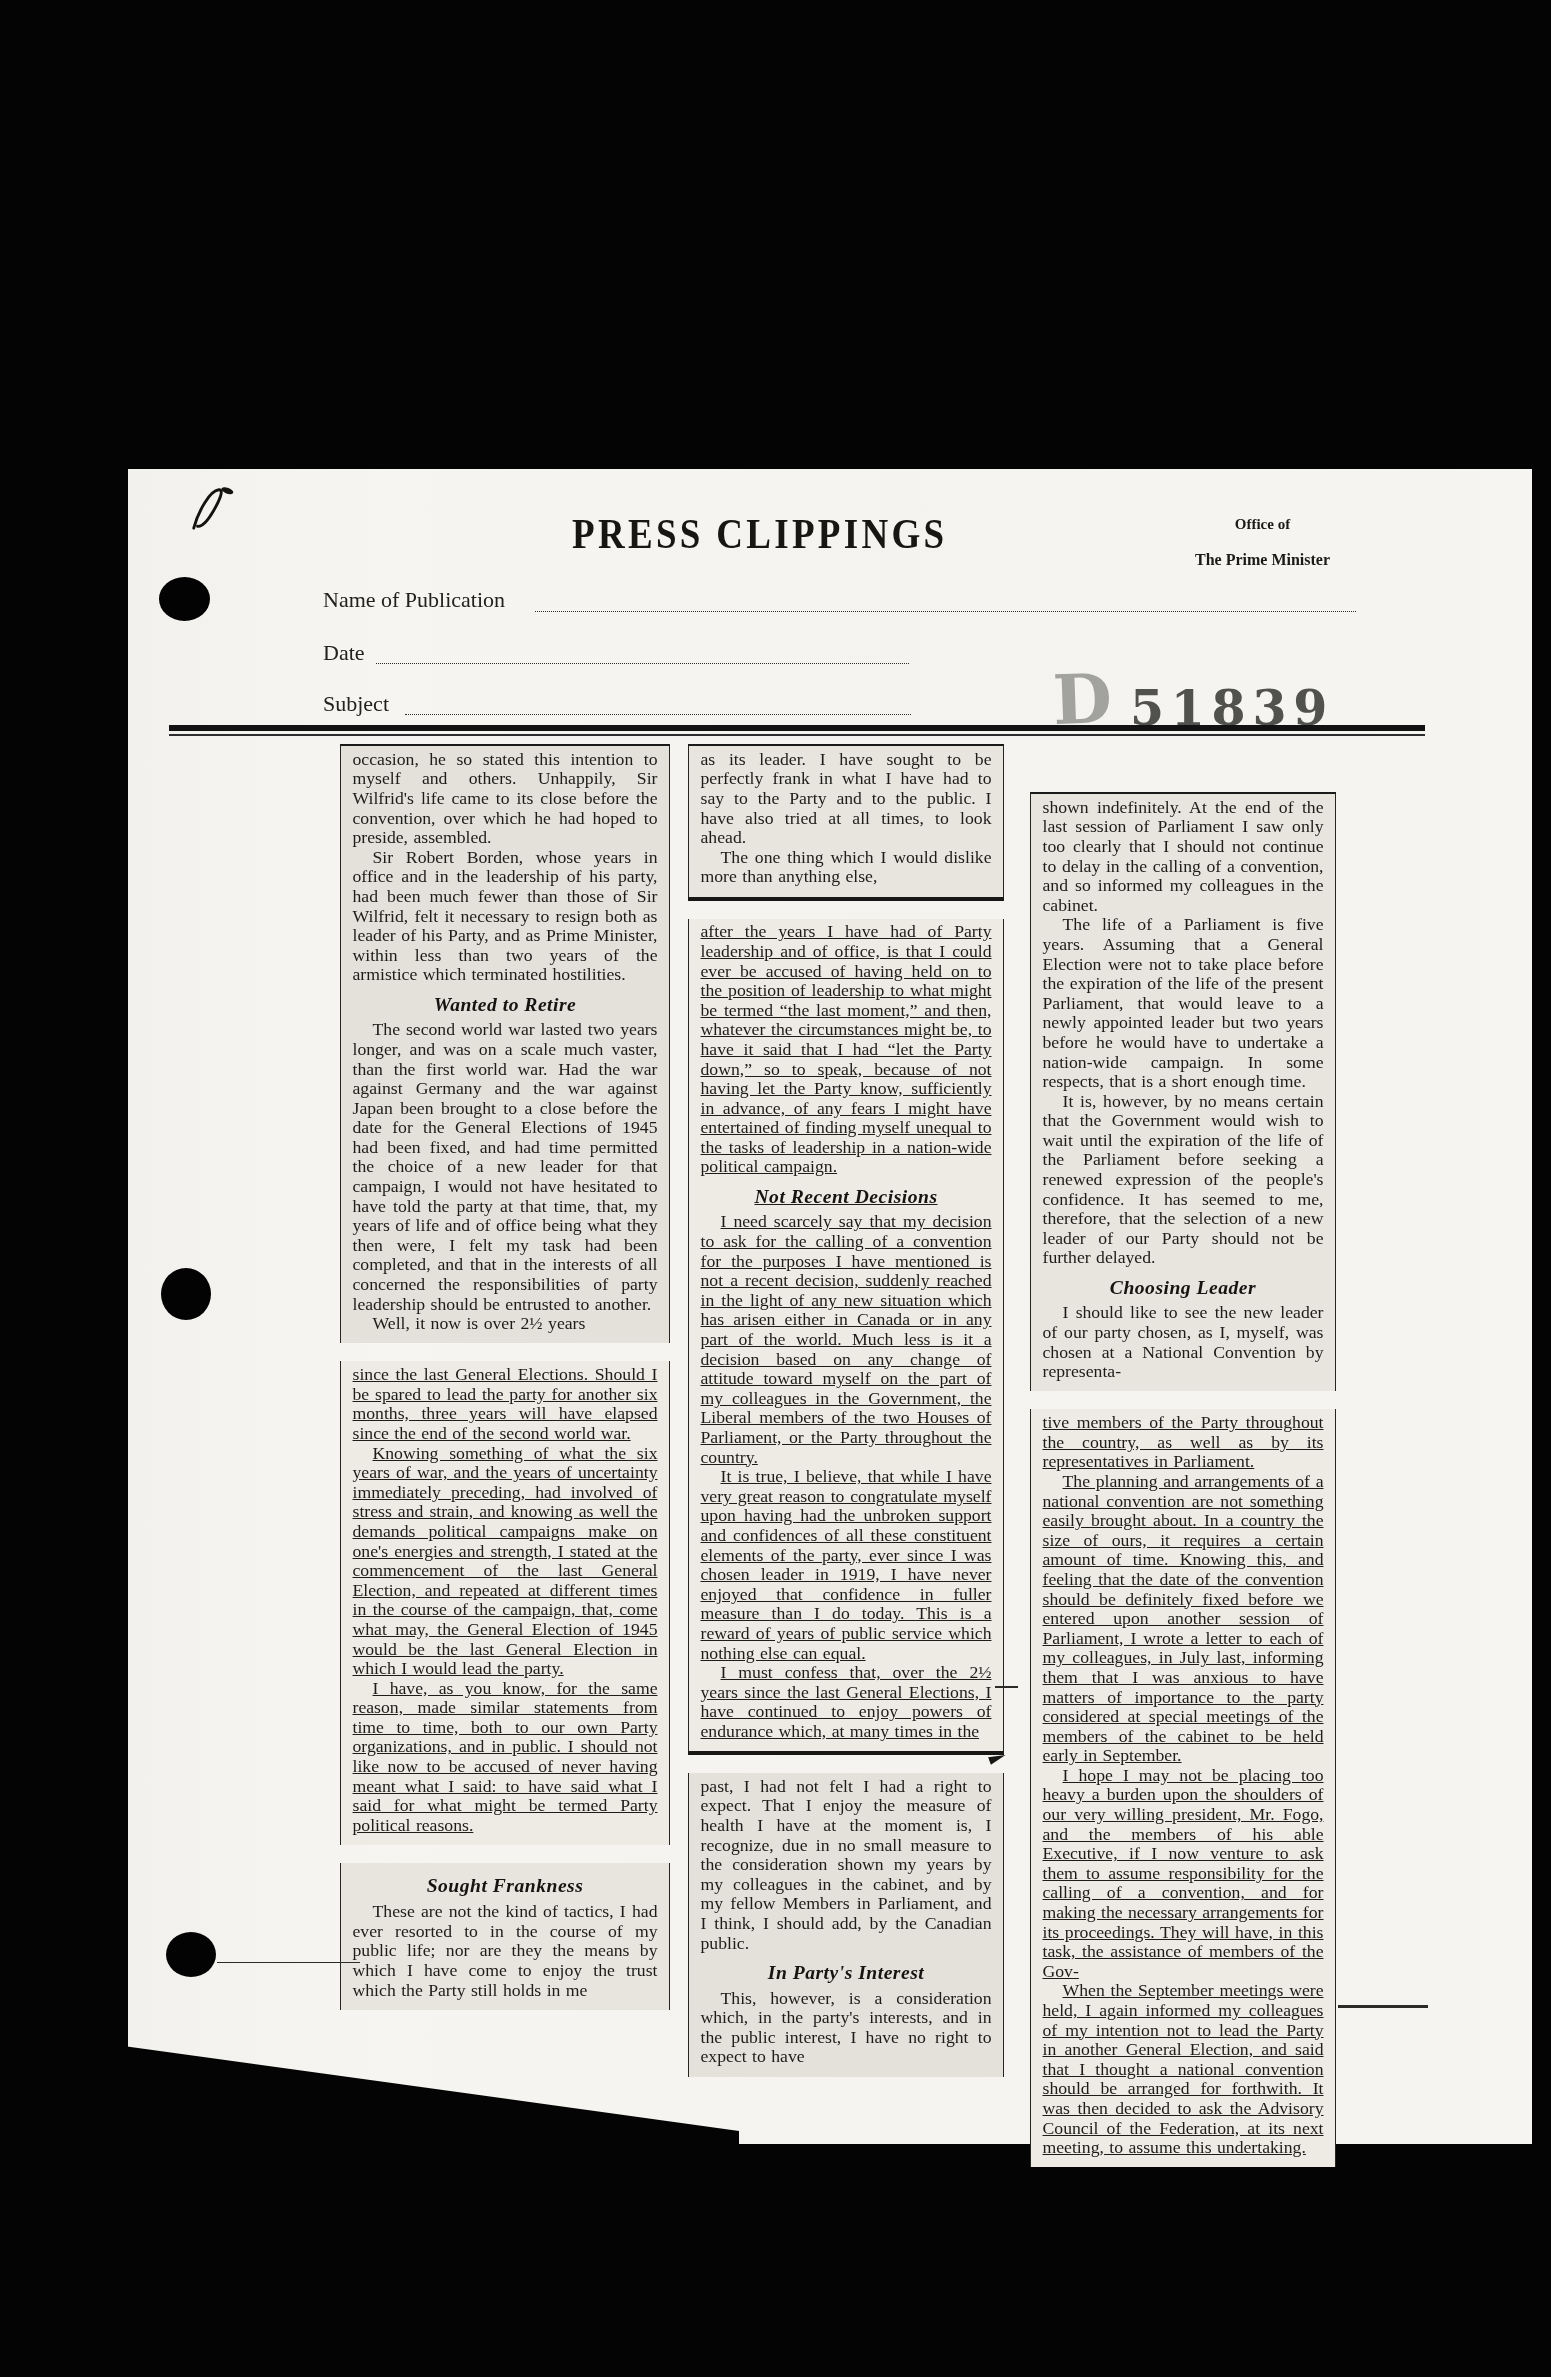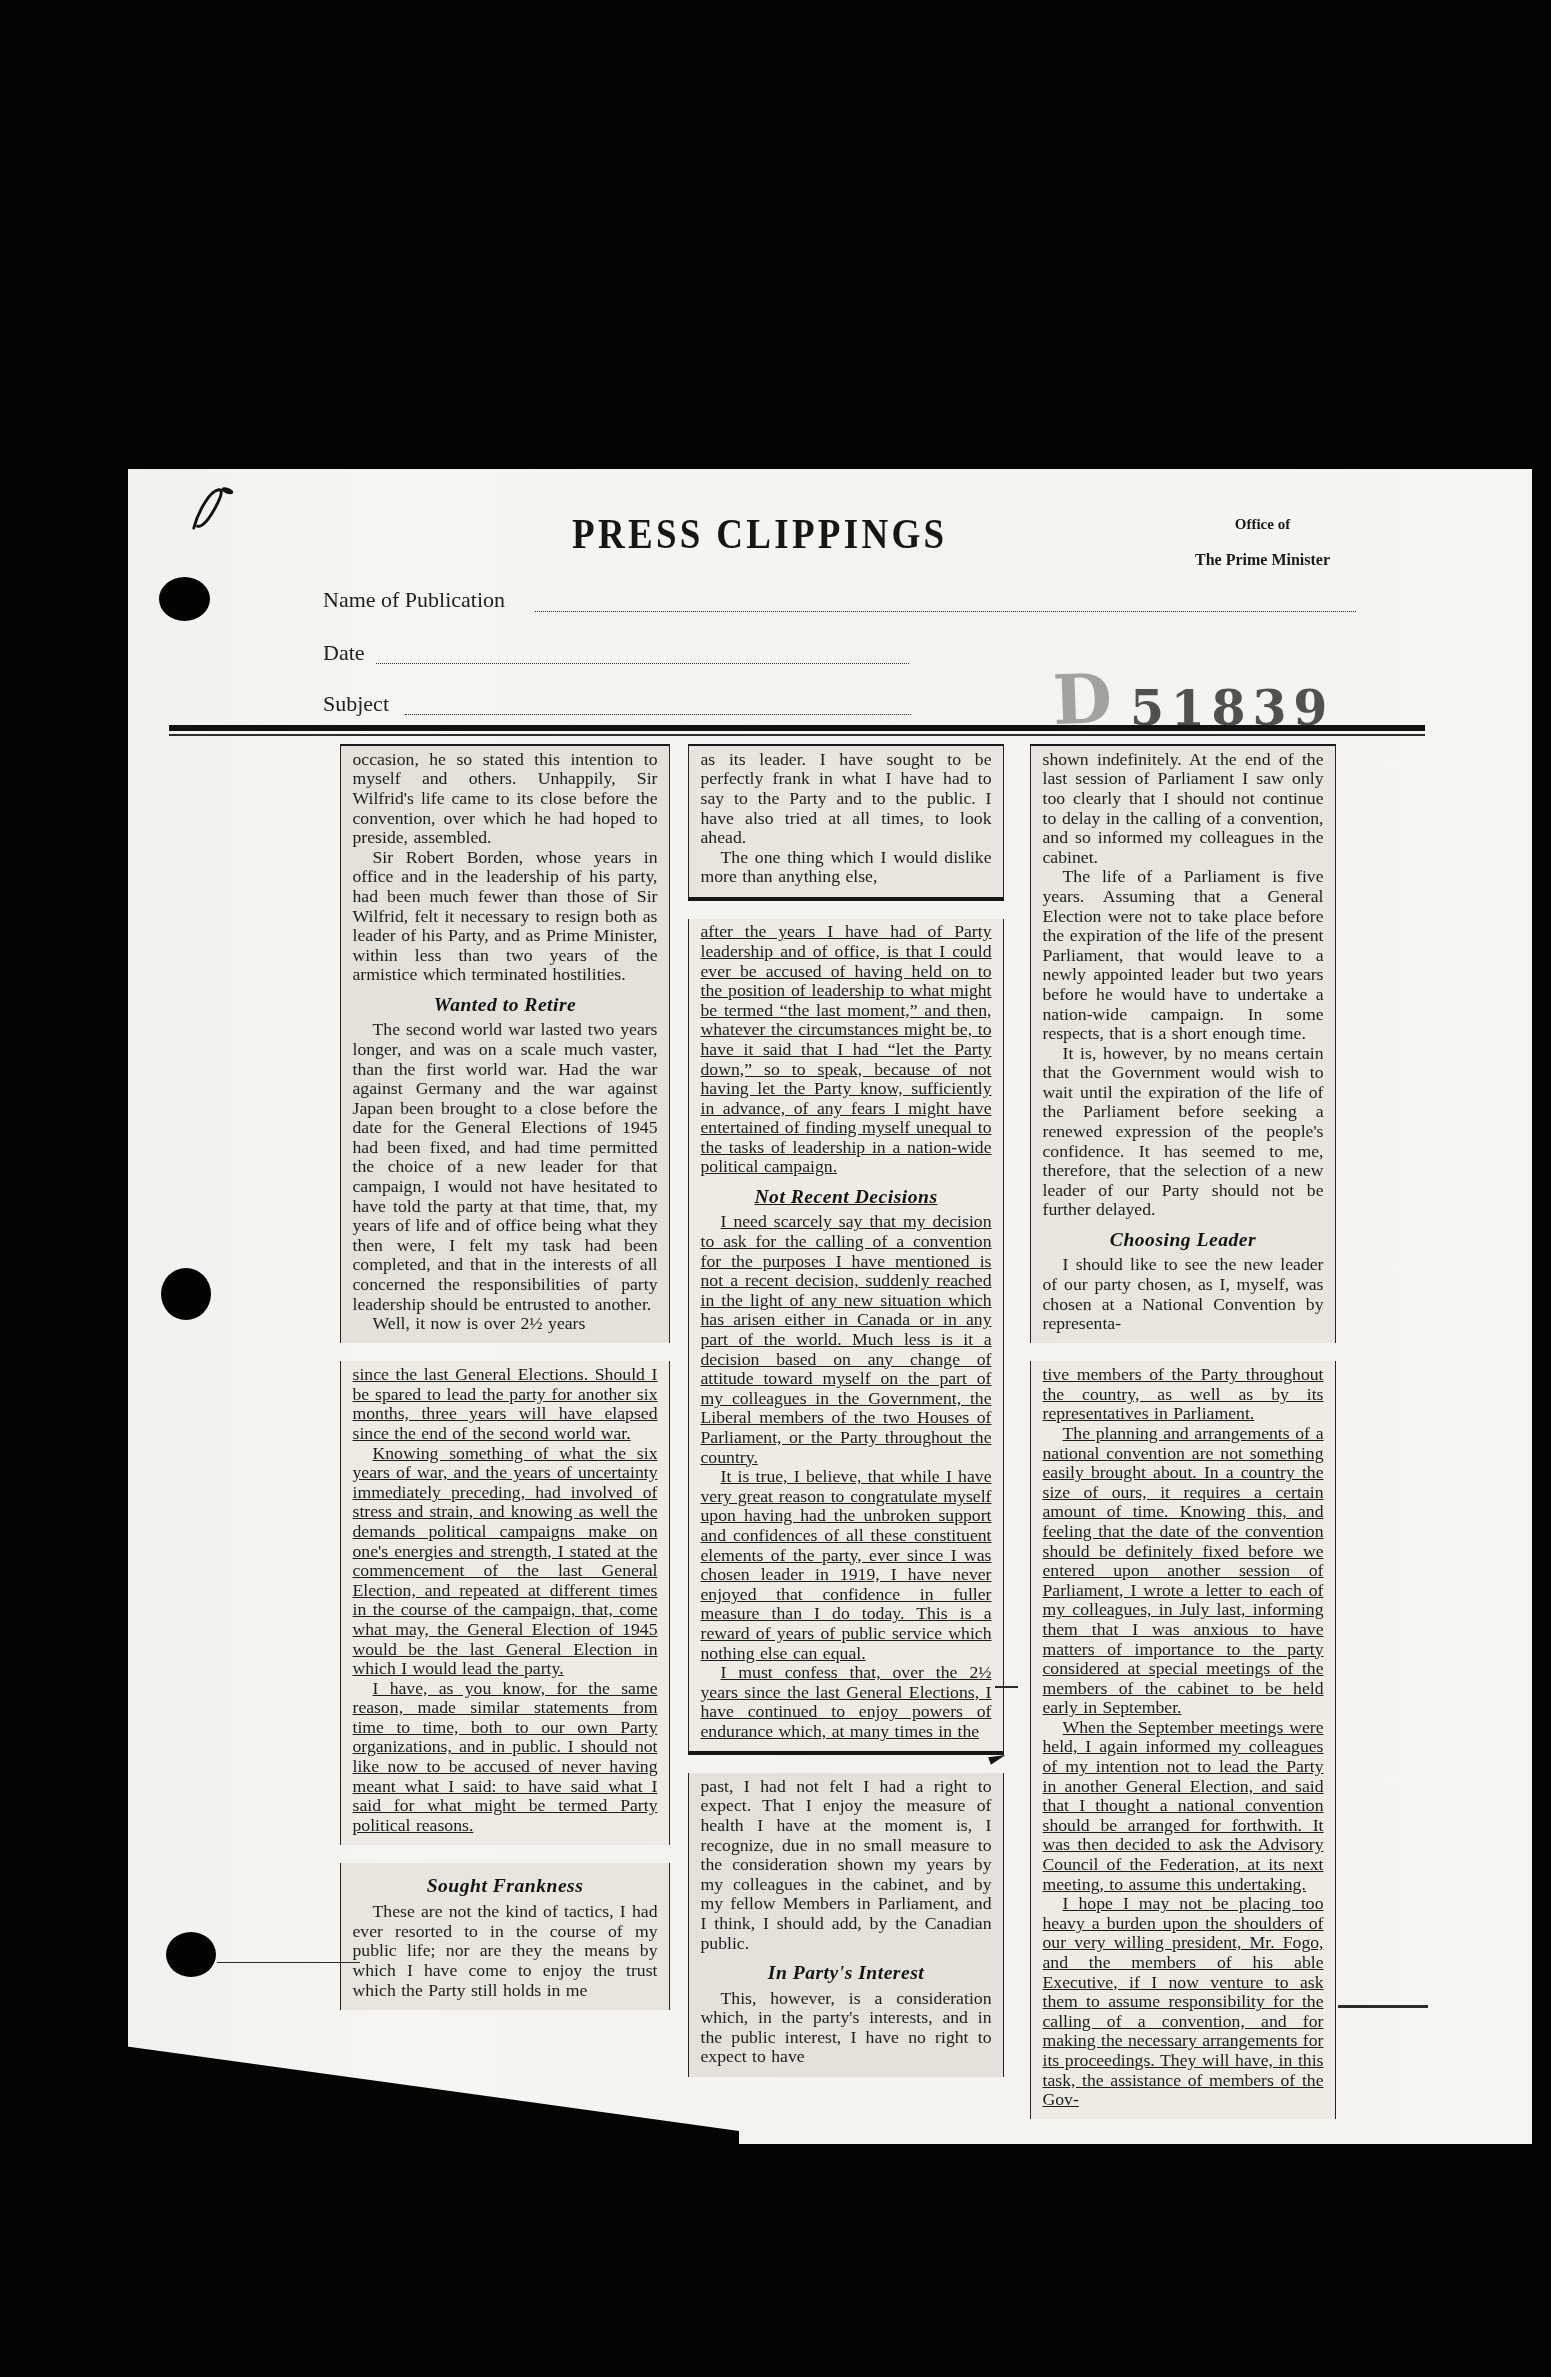--- a/index.html
+++ b/index.html
@@ -58,21 +58,21 @@
   .punch3{left:166px;top:1932px;width:50px;height:45px;}
   .scribble{position:absolute;left:185px;top:484px;}
   .pen-line{position:absolute;background:#2b2b28;}
   .pen-line.p3line{left:217px;top:1962px;width:143px;height:1.4px;}
   .pen-line.mid{left:995px;top:1686px;width:23px;height:2.4px;}
   .pen-line.right{left:1338px;top:2005px;width:90px;height:2.9px;}
   
   .col{position:absolute;top:275px;}
   .col1{left:212px;width:330px;}
   .col2{left:560px;width:316px;}
-  .col3{left:902px;width:306px;}
+  .col3{left:902px;width:306px;margin-top:48px;}
   .clip{
     position:relative;
     background:#e7e5de;
     border-left:1.4px solid #26251f;border-right:1.4px solid #26251f;
     padding:3.8px 11.5px 9.6px 11.5px;
     color:#1d1c19;
   }
   .clip.first{border-top:2.9px solid #1a1a18;}
   .clip.lighter{background:#edebe4;text-decoration:underline;}
   .clip.darker{background:#e3e1da;}
@@ -163,22 +163,22 @@
     <div class="clip first">
       <p>shown indefinitely.  At the end of the last session of Parliament I saw only too clearly that I should not continue to delay in the calling of a convention, and so informed my colleagues in the cabinet.</p>
       <p class="ind">The life of a Parliament is five years.  Assuming that a General Election were not to take place before the expiration of the life of the present Parliament, that would leave to a newly appointed leader but two years before he would have to undertake a nation-wide campaign.  In some respects, that is a short enough time.</p>
       <p class="ind">It is, however, by no means certain that the Government would wish to wait until the expiration of the life of the Parliament before seeking a renewed expression of the people's confidence.  It has seemed to me, therefore, that the selection of a new leader of our Party should not be further delayed.</p>
       <h3>Choosing Leader</h3>
       <p class="ind">I should like to see the new leader of our party chosen, as I, myself, was chosen at a National Convention by representa-</p>
     </div>
     <div class="clip lighter">
       <p>tive members of the Party throughout the country, as well as by its representatives in Parliament.</p>
       <p class="ind">The planning and arrangements of a national convention are not something easily brought about. In a country the size of ours, it requires a certain amount of time. Knowing this, and feeling that the date of the convention should be definitely fixed before we entered upon another session of Parliament, I wrote a letter to each of my colleagues, in July last, informing them that I was anxious to have matters of importance to the party considered at special meetings of the members of the cabinet to be held early in September.</p>
+      <p class="ind">I hope I may not be placing too heavy a burden upon the shoulders of our very willing president, Mr. Fogo, and the members of his able Executive, if I now venture to ask them to assume responsibility for the calling of a convention, and for making the necessary arrangements for its proceedings. They will have, in this task, the assistance of members of the Gov-</p>
       <p class="ind">When the September meetings were held, I again informed my colleagues of my intention not to lead the Party in another General Election, and said that I thought a national convention should be arranged for forthwith. It was then decided to ask the Advisory Council of the Federation, at its next meeting, to assume this undertaking.</p>
-      <p class="ind">I hope I may not be placing too heavy a burden upon the shoulders of our very willing president, Mr. Fogo, and the members of his able Executive, if I now venture to ask them to assume responsibility for the calling of a convention, and for making the necessary arrangements for its proceedings. They will have, in this task, the assistance of members of the Gov-</p>
     </div>
   </div>
 
   <div class="page-tear"></div>
 </div>
 
 <div class="punch punch1"></div>
 <div class="punch punch2"></div>
 <div class="punch punch3"></div>
 

